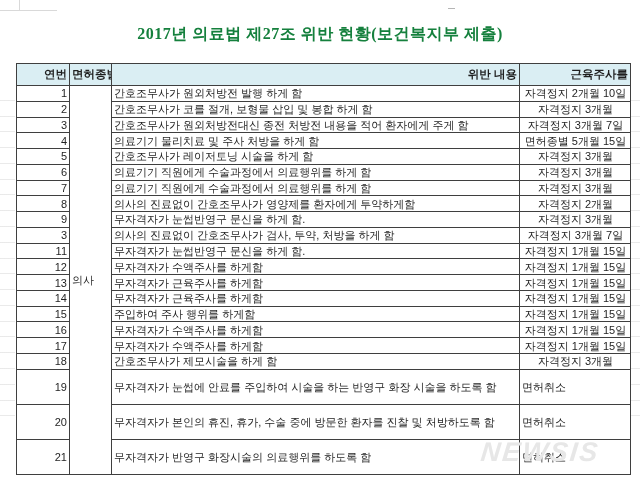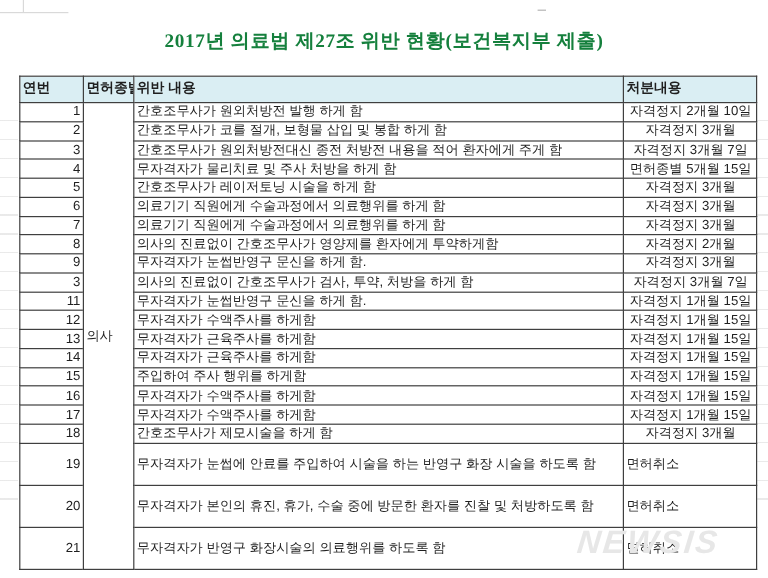--- a/index.html
+++ b/index.html
@@ -55,21 +55,21 @@
     font-size:11px;
     color:var(--text);
     padding:0 2px;
     overflow:hidden;
     white-space:nowrap;
     line-height:1.1;
   }
   table.vtable th{
     background:var(--header-bg);
     font-weight:bold;
-    text-align:left;
+    text-align:right;
     height:21px;
     font-size:11.5px;
     margin-left:12px;
   }
   col.c-no{width:53px;}
   col.c-lic{width:42px;}
   col.c-vio{width:408px;}
   col.c-disp{width:111px;}
 
   tr.r-std{height:15.78px;}
@@ -112,21 +112,21 @@
       <col class="c-no">
         <col class="c-lic">
         <col class="c-vio">
         <col class="c-disp">
     </colgroup>
     <thead>
       <tr>
         <th>연번</th>
         <th>면허종별</th>
         <th>위반 내용</th>
-        <th>처분내용</th>
+        <th>근육주사를</th>
       </tr>
     </thead>
     <tbody id="table-body">
         <tr class="r-std">
           <td class="cell-no">1</td>
           <td class="cell-lic" rowspan="21">의사</td>
           <td class="cell-vio">간호조무사가 원외처방전 발행 하게 함</td>
           <td class="cell-disp left">자격정지 2개월 10일</td>
         </tr>
         <tr class="r-std">
@@ -134,21 +134,21 @@
           <td class="cell-vio">간호조무사가 코를 절개, 보형물 삽입 및 봉합 하게 함</td>
           <td class="cell-disp left">자격정지 3개월</td>
         </tr>
         <tr class="r-std">
           <td class="cell-no">3</td>
           <td class="cell-vio">간호조무사가 원외처방전대신 종전 처방전 내용을 적어 환자에게 주게 함</td>
           <td class="cell-disp left">자격정지 3개월 7일</td>
         </tr>
         <tr class="r-std">
           <td class="cell-no">4</td>
-          <td class="cell-vio">무자격자가 물리치료 및 주사 처방을 하게 함</td>
+          <td class="cell-vio">의료기기 물리치료 및 주사 처방을 하게 함</td>
           <td class="cell-disp left">면허종별 5개월 15일</td>
         </tr>
         <tr class="r-std">
           <td class="cell-no">5</td>
           <td class="cell-vio">간호조무사가 레이저토닝 시술을 하게 함</td>
           <td class="cell-disp left">자격정지 3개월</td>
         </tr>
         <tr class="r-std">
           <td class="cell-no">6</td>
           <td class="cell-vio">의료기기 직원에게 수술과정에서 의료행위를 하게 함</td>

